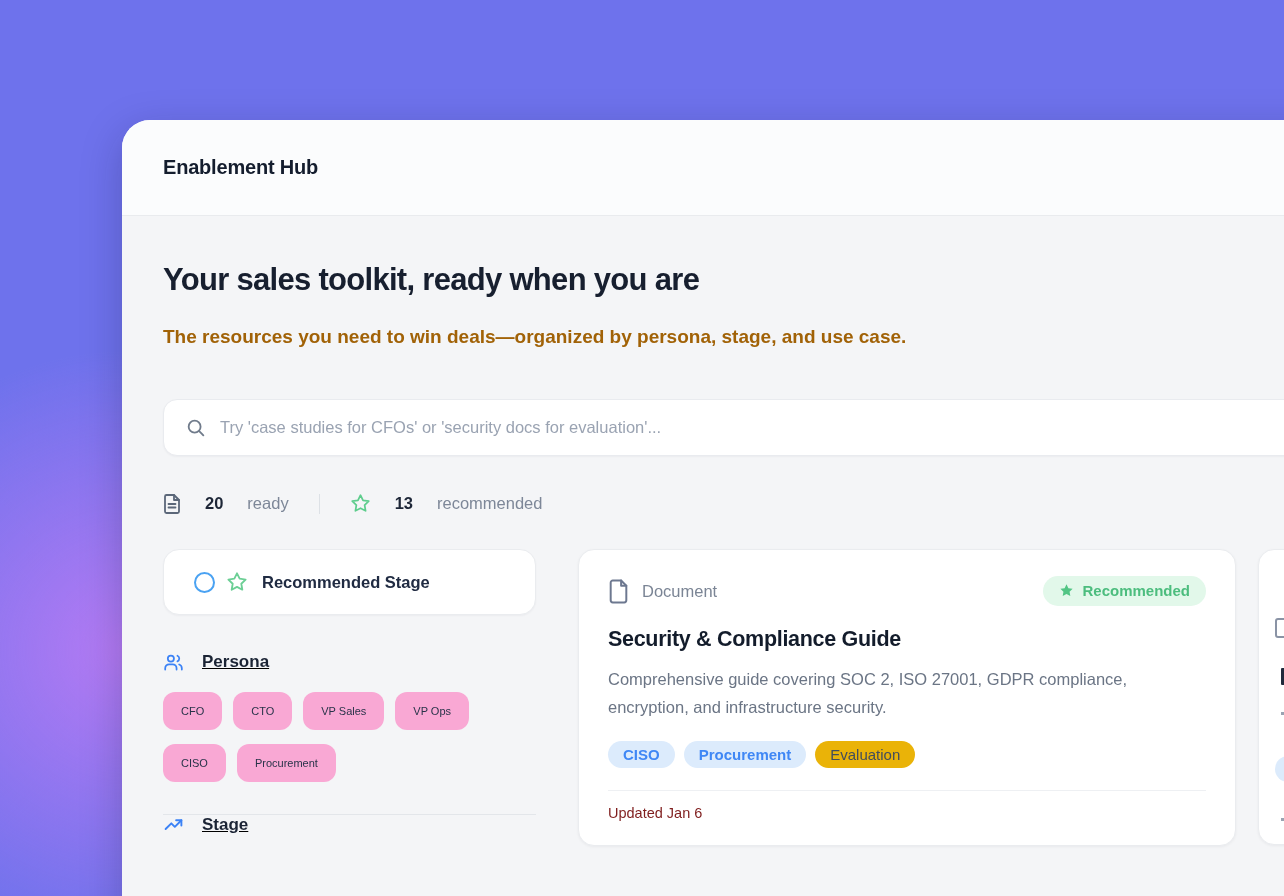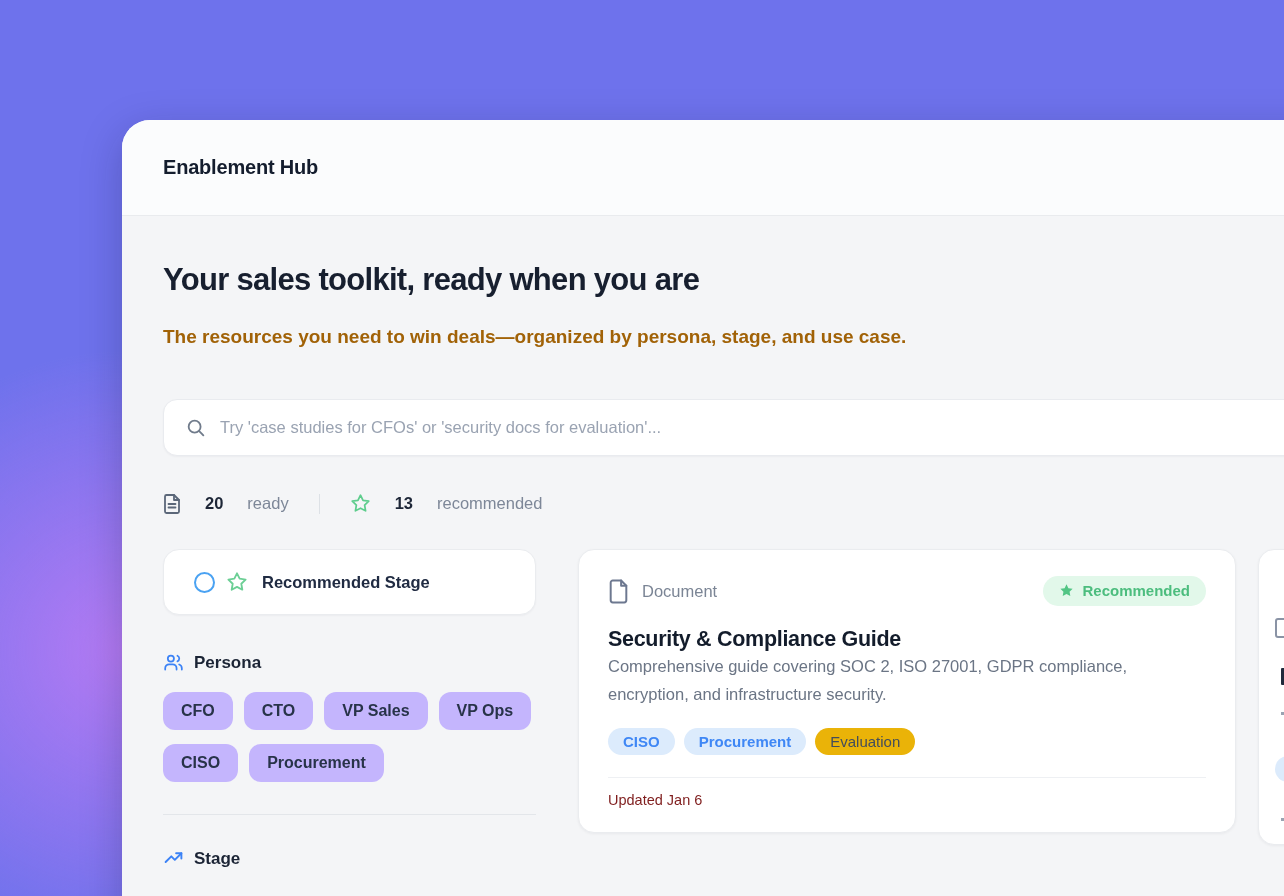--- a/index.html
+++ b/index.html
@@ -36,43 +36,43 @@
   .vdiv { width:1px; height:20px; background:#dde1e6; margin:0 30px; }
   .columns { margin-top:35px; display:flex; gap:42px; align-items:flex-start; }
   .sidebar { width:373px; flex:none; }
   .rec-card {
     height:66px; background:#fff; border:1px solid #eaecef; border-radius:16px;
     display:flex; align-items:center; padding:0 30px; gap:11px;
     box-shadow:0 1px 2px rgba(16,24,40,.04); cursor:pointer;
   }
   .radio-circle { width:21px; height:21px; border:2.5px solid #4aa2f2; border-radius:50%; flex:none; }
   .rec-label { font-size:16.5px; font-weight:600; color:#202b42; margin-left:3px; }
-  .section-head { display:flex; align-items:flex-end; gap:10px; }
+  .section-head { display:flex; align-items:flex-start; gap:18px;text-decoration:underline; }
   .section-head.persona { margin-top:37px; }
-  .section-head.stage { margin-top:33px; }
+  .section-head.stage { }
   .section-label { font-size:17px; font-weight:700; color:#1b2435; }
   .chips { margin-top:19px; display:flex; flex-wrap:wrap; gap:14px 11px; }
   .chip {
-    background:#c4b5fd; border-radius:12px; height:38px; line-height:38px; padding:0 18px;
-    font-size:16px; color:#283349; font-weight:700; cursor:pointer;
+    background:#f9a8d4; border-radius:12px; height:38px; line-height:38px; padding:0 18px;
+    font-size:11px; color:#283349; font-weight:400; cursor:pointer;
   }
   .sidebar-divider { margin-top:32px; border:none; border-top:1px solid #e3e6ea; }
   .cards { display:flex; gap:22px; align-items:flex-start; }
   .asset-card {
     width:658px; flex:none; background:#fff; border:1px solid #eaecef; border-radius:16px;
     padding:26px 29px 24px; box-shadow:0 1px 3px rgba(16,24,40,.05);
   }
   .card-head { display:flex; justify-content:space-between; align-items:center; }
   .card-type { display:flex; align-items:center; gap:13px; font-size:16.5px; color:#7b8595; }
   .badge {
     background:#e2f8ea; color:#4cbd7e; border-radius:999px; padding:6px 16px 7px;
     font-size:15px; font-weight:600; display:flex; align-items:center; gap:8px;
   }
   .card-title { margin-top:21px; font-size:21.5px; font-weight:700; color:#131c2b; letter-spacing:-.3px; }
-  .card-desc { font-size:16.5px; color:#6b7585; line-height:28px; max-width:595px; }
+  .card-desc { margin-top:13px; font-size:16.5px; color:#6b7585; line-height:28px; max-width:595px; }
   .tag-row { margin-top:20px; display:flex; gap:9px; }
   .tag { border-radius:999px; height:27px; line-height:27px; padding:0 15px; font-size:15px; }
   .tag.blue { background:#dcebfc; color:#3f87f5; font-weight:600; }
   .tag.gray { background:#eab308; color:#434d5c; font-weight:400; }
   .card-divider { margin-top:22px; border:none; border-top:1px solid #eef0f3; }
   .card-footer { margin-top:14px; font-size:14.5px; color:#7f1d1d; }
   .asset-card.partial { width:420px; height:296px; position:relative; padding:0; overflow:hidden; }
   .frag { position:absolute; }
   .frag-icon { left:16px; top:68px; width:14px; height:20px; border:2px solid #8a93a5; border-radius:3px; }
   .frag-title { left:22px; top:118px; width:5px; height:17px; background:#202a3c; border-radius:1px; }

